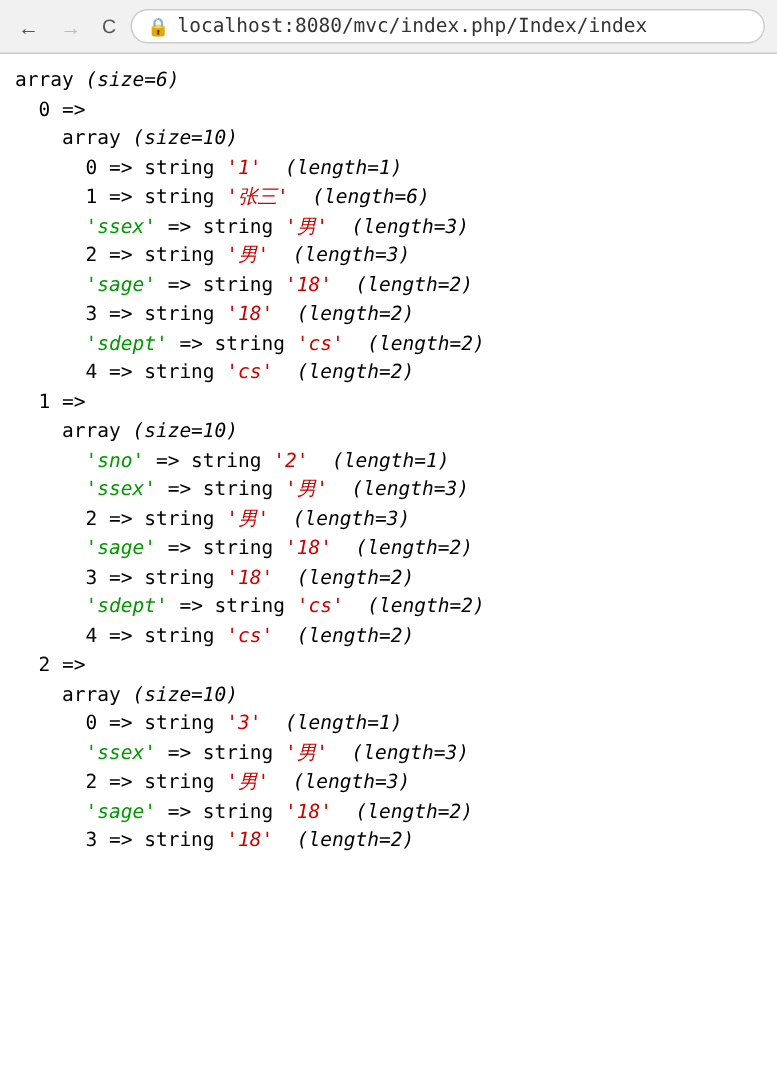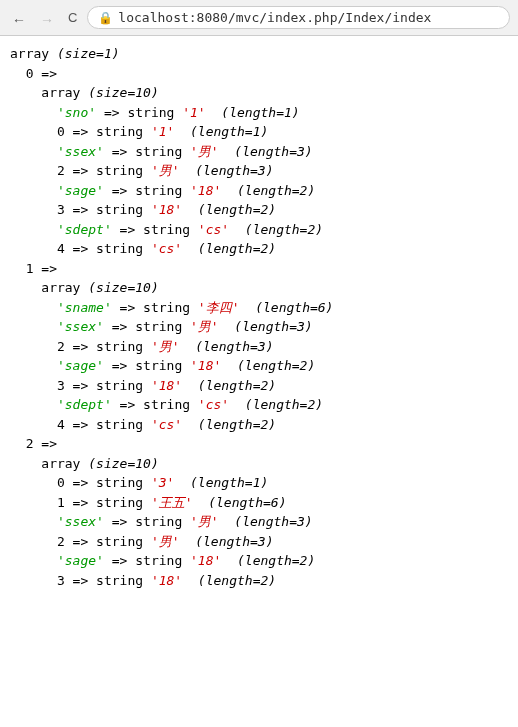--- a/index.html
+++ b/index.html
@@ -91,42 +91,41 @@
     <button class="nav-btn" style="color:#bbb;">→</button>
     <button class="reload-btn">C</button>
     <div class="address-bar">
       <span class="lock-icon">🔒</span>
       <span class="address-text">localhost:8080/mvc/index.php/Index/index</span>
     </div>
   </div>
 </div>
 
 <div class="content" id="content-area">
-<span class="line">array <em>(size=1)</em></span>
+<span class="line">array <em>(size=6)</em></span>
     <span class="line">  0 =&gt;</span>
     <span class="line">    array <em>(size=10)</em></span>
-    <span class="line">      <span style="color:#009900;font-style:italic;">'sno'</span><span style="color:#000;"> =&gt; string </span><span style="color:#cc0000;font-style:italic;">'1'</span><span style="color:#000;font-style:italic;">  (length=1)</span></span>
     <span class="line">      <span style="color:#000;">0</span><span style="color:#000;"> =&gt; string </span><span style="color:#cc0000;font-style:italic;">'1'</span><span style="color:#000;font-style:italic;">  (length=1)</span></span>
+    <span class="line">      <span style="color:#000;">1</span><span style="color:#000;"> =&gt; string </span><span style="color:#cc0000;font-style:italic;">'张三'</span><span style="color:#000;font-style:italic;">  (length=6)</span></span>
     <span class="line">      <span style="color:#009900;font-style:italic;">'ssex'</span><span style="color:#000;"> =&gt; string </span><span style="color:#cc0000;font-style:italic;">'男'</span><span style="color:#000;font-style:italic;">  (length=3)</span></span>
     <span class="line">      <span style="color:#000;">2</span><span style="color:#000;"> =&gt; string </span><span style="color:#cc0000;font-style:italic;">'男'</span><span style="color:#000;font-style:italic;">  (length=3)</span></span>
     <span class="line">      <span style="color:#009900;font-style:italic;">'sage'</span><span style="color:#000;"> =&gt; string </span><span style="color:#cc0000;font-style:italic;">'18'</span><span style="color:#000;font-style:italic;">  (length=2)</span></span>
     <span class="line">      <span style="color:#000;">3</span><span style="color:#000;"> =&gt; string </span><span style="color:#cc0000;font-style:italic;">'18'</span><span style="color:#000;font-style:italic;">  (length=2)</span></span>
     <span class="line">      <span style="color:#009900;font-style:italic;">'sdept'</span><span style="color:#000;"> =&gt; string </span><span style="color:#cc0000;font-style:italic;">'cs'</span><span style="color:#000;font-style:italic;">  (length=2)</span></span>
     <span class="line">      <span style="color:#000;">4</span><span style="color:#000;"> =&gt; string </span><span style="color:#cc0000;font-style:italic;">'cs'</span><span style="color:#000;font-style:italic;">  (length=2)</span></span>
     <span class="line">  1 =&gt;</span>
     <span class="line">    array <em>(size=10)</em></span>
-    <span class="line">      <span style="color:#009900;font-style:italic;">'sname'</span><span style="color:#000;"> =&gt; string </span><span style="color:#cc0000;font-style:italic;">'李四'</span><span style="color:#000;font-style:italic;">  (length=6)</span></span>
+    <span class="line">      <span style="color:#009900;font-style:italic;">'sno'</span><span style="color:#000;"> =&gt; string </span><span style="color:#cc0000;font-style:italic;">'2'</span><span style="color:#000;font-style:italic;">  (length=1)</span></span>
     <span class="line">      <span style="color:#009900;font-style:italic;">'ssex'</span><span style="color:#000;"> =&gt; string </span><span style="color:#cc0000;font-style:italic;">'男'</span><span style="color:#000;font-style:italic;">  (length=3)</span></span>
     <span class="line">      <span style="color:#000;">2</span><span style="color:#000;"> =&gt; string </span><span style="color:#cc0000;font-style:italic;">'男'</span><span style="color:#000;font-style:italic;">  (length=3)</span></span>
     <span class="line">      <span style="color:#009900;font-style:italic;">'sage'</span><span style="color:#000;"> =&gt; string </span><span style="color:#cc0000;font-style:italic;">'18'</span><span style="color:#000;font-style:italic;">  (length=2)</span></span>
     <span class="line">      <span style="color:#000;">3</span><span style="color:#000;"> =&gt; string </span><span style="color:#cc0000;font-style:italic;">'18'</span><span style="color:#000;font-style:italic;">  (length=2)</span></span>
     <span class="line">      <span style="color:#009900;font-style:italic;">'sdept'</span><span style="color:#000;"> =&gt; string </span><span style="color:#cc0000;font-style:italic;">'cs'</span><span style="color:#000;font-style:italic;">  (length=2)</span></span>
     <span class="line">      <span style="color:#000;">4</span><span style="color:#000;"> =&gt; string </span><span style="color:#cc0000;font-style:italic;">'cs'</span><span style="color:#000;font-style:italic;">  (length=2)</span></span>
     <span class="line">  2 =&gt;</span>
     <span class="line">    array <em>(size=10)</em></span>
     <span class="line">      <span style="color:#000;">0</span><span style="color:#000;"> =&gt; string </span><span style="color:#cc0000;font-style:italic;">'3'</span><span style="color:#000;font-style:italic;">  (length=1)</span></span>
-    <span class="line">      <span style="color:#000;">1</span><span style="color:#000;"> =&gt; string </span><span style="color:#cc0000;font-style:italic;">'王五'</span><span style="color:#000;font-style:italic;">  (length=6)</span></span>
     <span class="line">      <span style="color:#009900;font-style:italic;">'ssex'</span><span style="color:#000;"> =&gt; string </span><span style="color:#cc0000;font-style:italic;">'男'</span><span style="color:#000;font-style:italic;">  (length=3)</span></span>
     <span class="line">      <span style="color:#000;">2</span><span style="color:#000;"> =&gt; string </span><span style="color:#cc0000;font-style:italic;">'男'</span><span style="color:#000;font-style:italic;">  (length=3)</span></span>
     <span class="line">      <span style="color:#009900;font-style:italic;">'sage'</span><span style="color:#000;"> =&gt; string </span><span style="color:#cc0000;font-style:italic;">'18'</span><span style="color:#000;font-style:italic;">  (length=2)</span></span>
     <span class="line">      <span style="color:#000;">3</span><span style="color:#000;"> =&gt; string </span><span style="color:#cc0000;font-style:italic;">'18'</span><span style="color:#000;font-style:italic;">  (length=2)</span></span>
     <span class="line">      </span>
   </div>
 
 </body></html>

